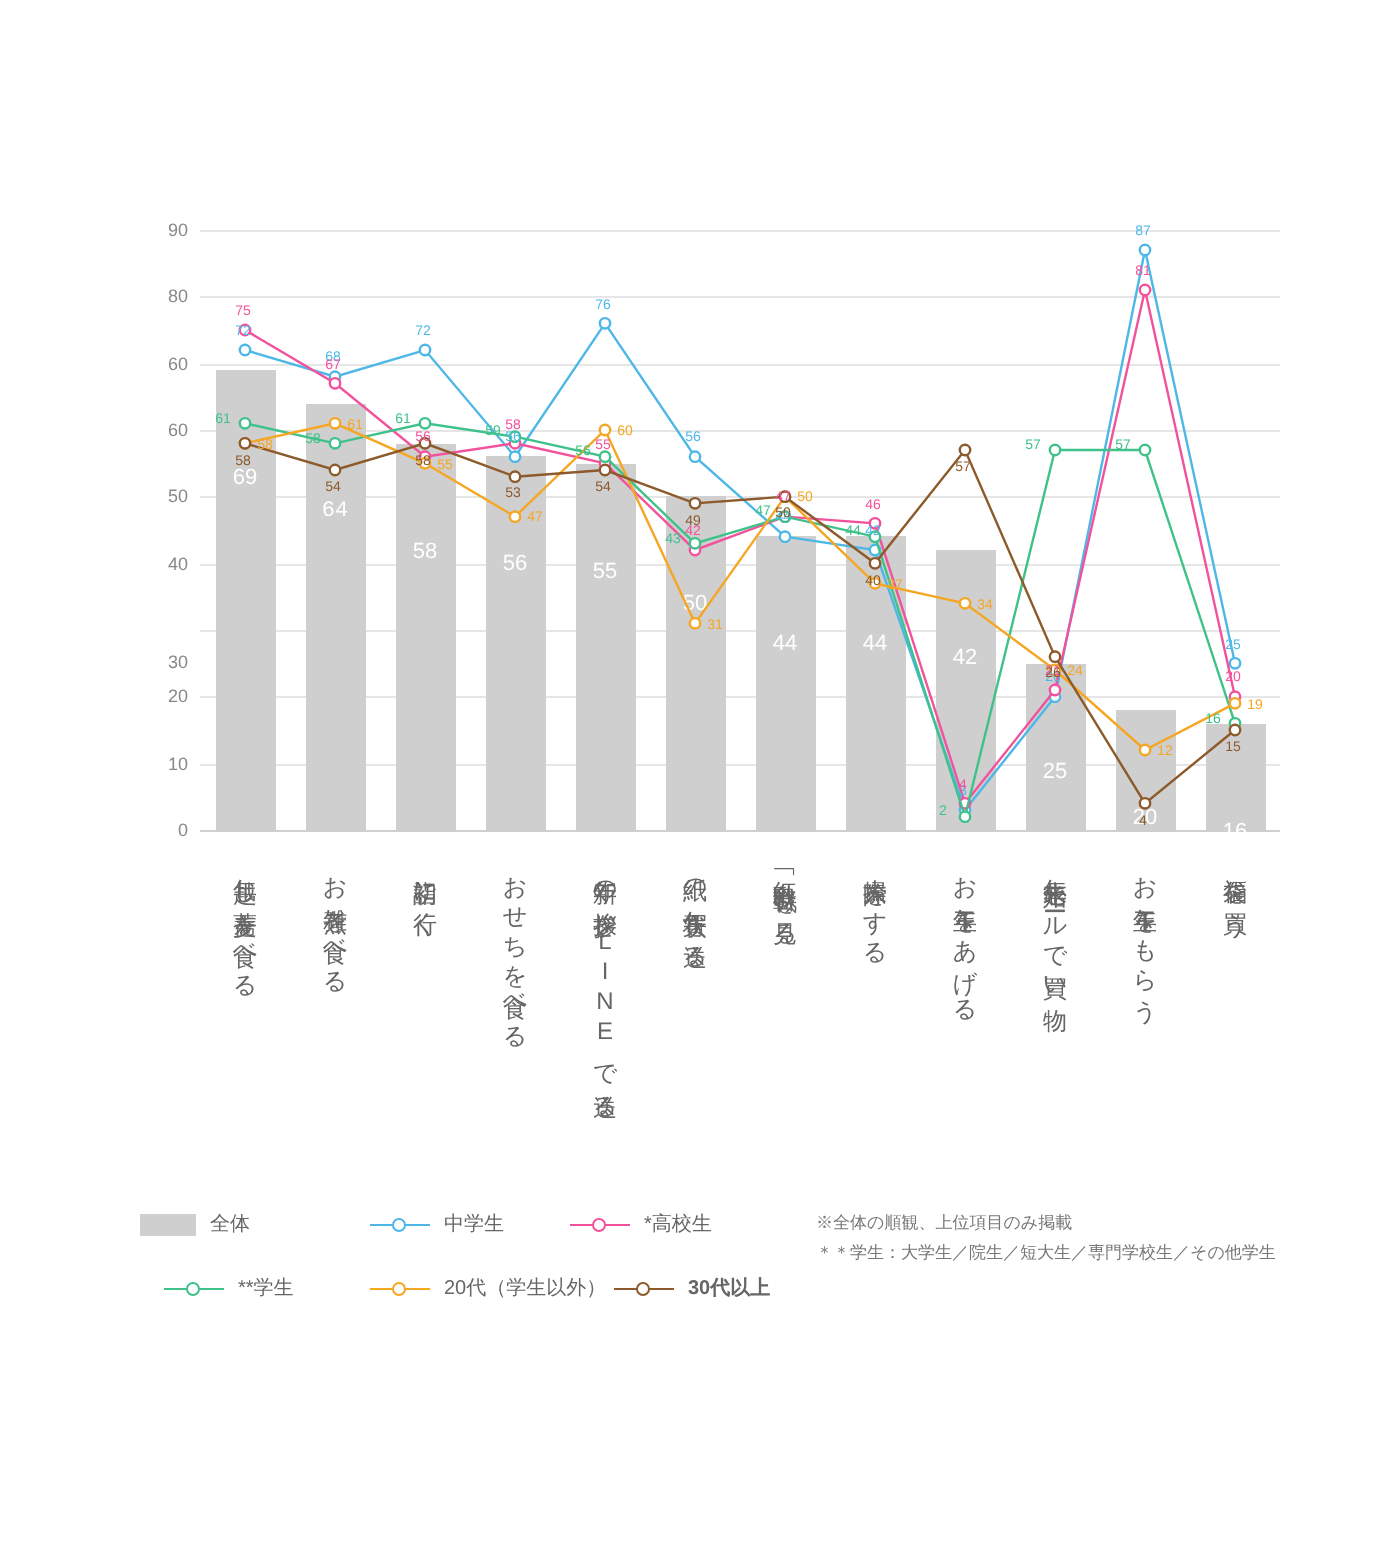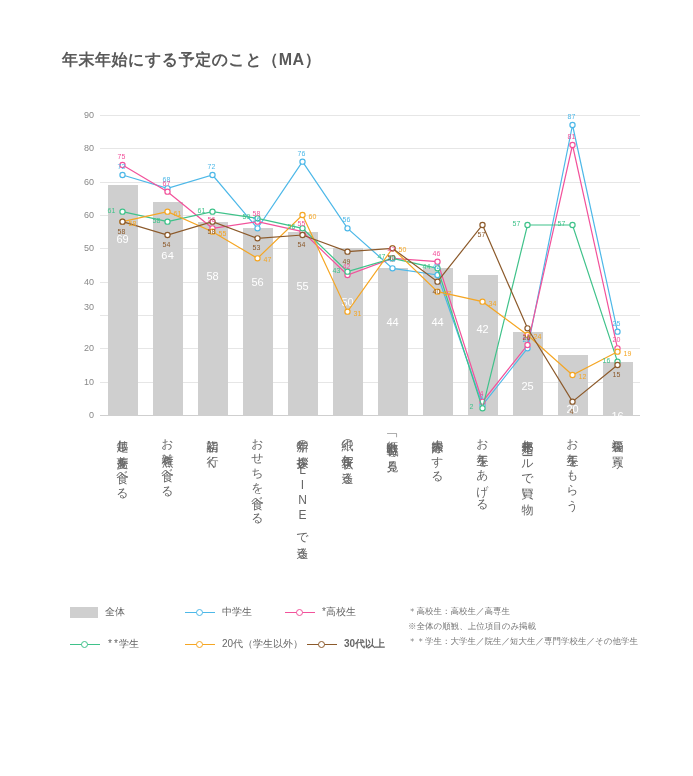--- a/index.html
+++ b/index.html
@@ -199,28 +199,27 @@
     color: #777777;
     line-height: 15px;
   }
   #notes div { white-space: nowrap; }
 </style>
 </head>
 <body>
 
 <div id="page">
 
-  <div id="chart-title">年末年始にする予定のこと（MA）</div>
 
   <div id="plot-wrap">
     <div id="y-axis-labels">
         <div class="ytick" style="top: 300px;">0</div>
         <div class="ytick" style="top: 266.667px;">10</div>
         <div class="ytick" style="top: 233.333px;">20</div>
-        <div class="ytick" style="top: 192px;">30</div>
+        <div class="ytick" style="top: 216px;">30</div>
         <div class="ytick" style="top: 166.667px;">40</div>
         <div class="ytick" style="top: 133.333px;">50</div>
         <div class="ytick" style="top: 100px;">60</div>
         <div class="ytick" style="top: 66.6667px;">60</div>
         <div class="ytick" style="top: 33.3333px;">80</div>
         <div class="ytick" style="top: 0px;">90</div>
       </div>
     <div id="grid">
         <div class="axisline" style="top: 300px;"></div>
         <div class="gridline" style="top: 266.667px;"></div>
@@ -415,21 +414,21 @@
         </span>
         <span>中学生</span>
       </div>
       <div class="legend-item" style="left: 215px; top: 0px;">
         <span class="legend-line">
           <span class="lseg" style="background: rgb(242, 82, 155);"></span>
           <span class="lmark" style="border-color: rgb(242, 82, 155);"></span>
         </span>
         <span>*高校生</span>
       </div>
-      <div class="legend-item" style="left: 0px; top: 32px; font-family: Liberation Mono, monospace;">
+      <div class="legend-item" style="left: 12px; top: 32px;">
         <span class="legend-line">
           <span class="lseg" style="background: rgb(63, 194, 138);"></span>
           <span class="lmark" style="border-color: rgb(63, 194, 138);"></span>
         </span>
         <span>**学生</span>
       </div>
       <div class="legend-item" style="left: 115px; top: 32px;">
         <span class="legend-line">
           <span class="lseg" style="background: rgb(245, 166, 35);"></span>
           <span class="lmark" style="border-color: rgb(245, 166, 35);"></span>
@@ -439,18 +438,17 @@
       <div class="legend-item" style="left: 237px; top: 32px; font-weight: bold;">
         <span class="legend-line">
           <span class="lseg" style="background: rgb(140, 90, 43);"></span>
           <span class="lmark" style="border-color: rgb(140, 90, 43);"></span>
         </span>
         <span>30代以上</span>
       </div>
     </div>
 
   <div id="notes">
-      <div>＊高校生：高校生／高専生</div>
       <div>※全体の順観、上位項目のみ掲載</div>
       <div>＊＊学生：大学生／院生／短大生／専門学校生／その他学生</div>
     </div>
 
 </div>
 
 </body></html>

